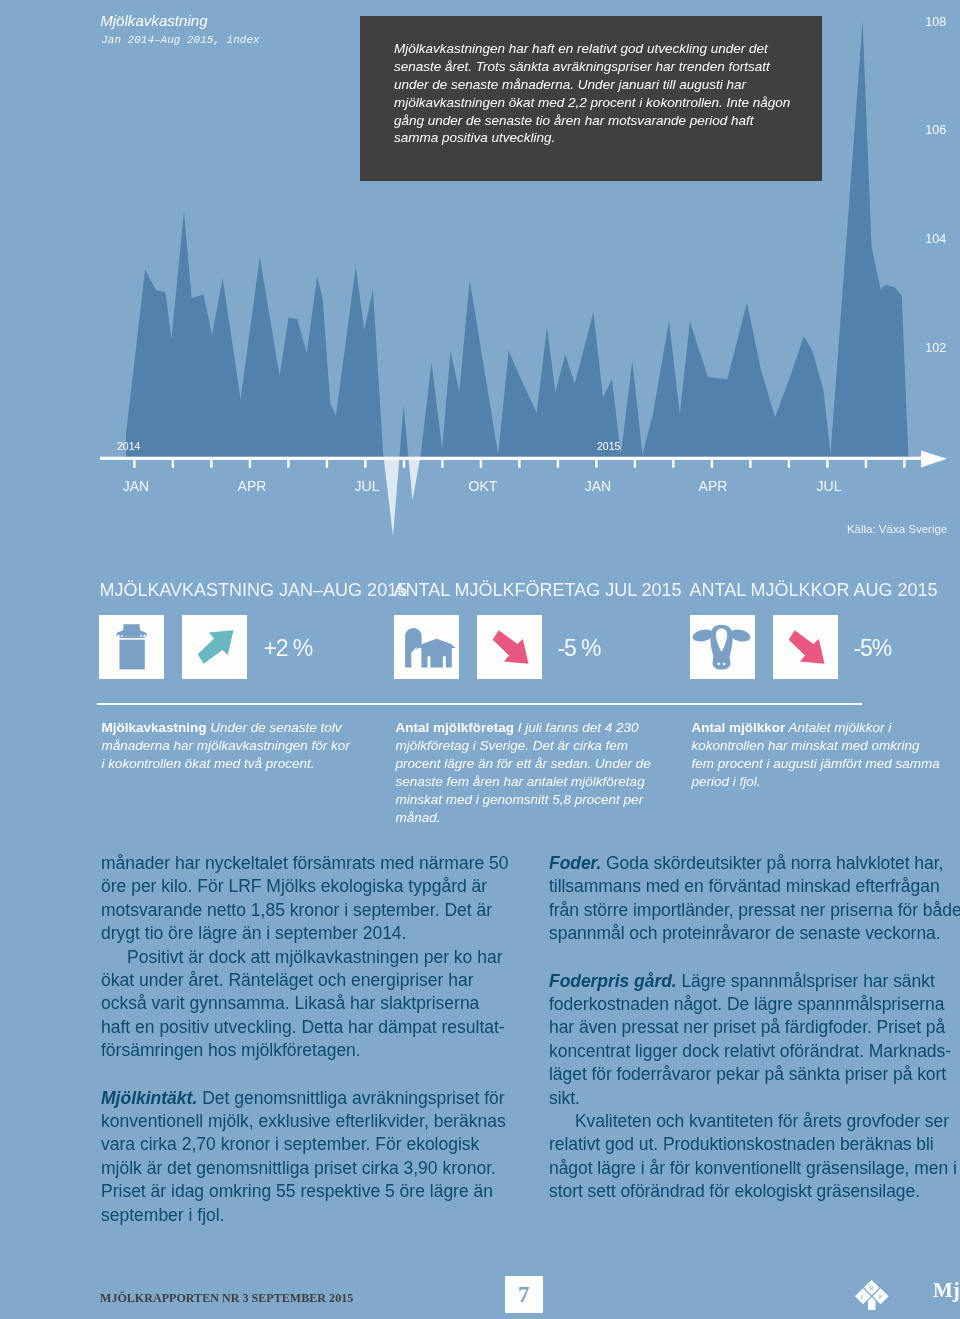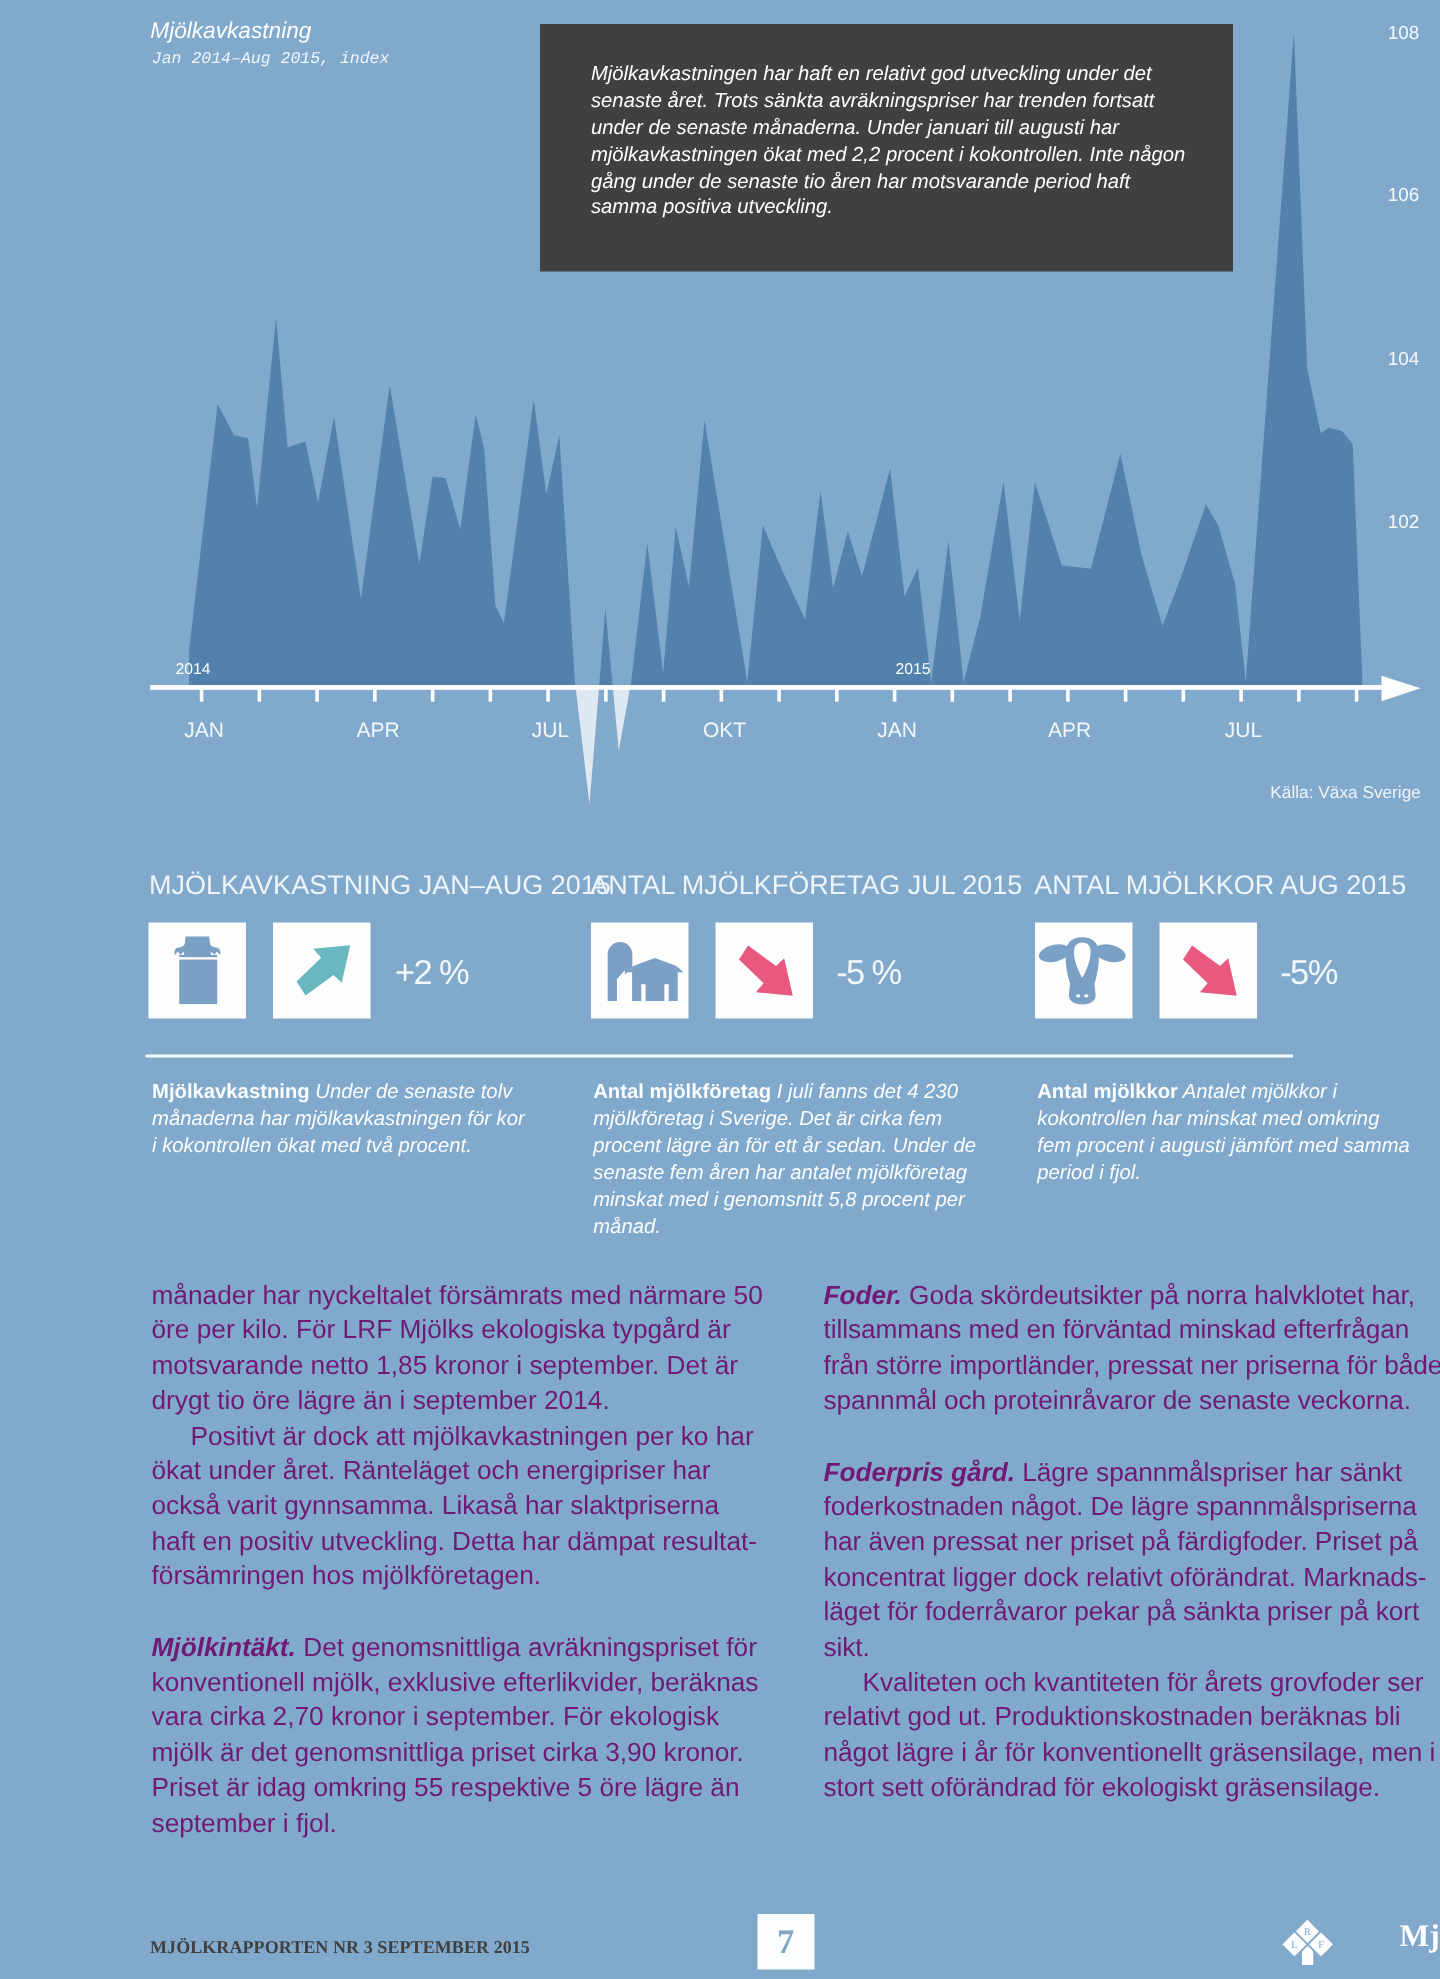--- a/index.html
+++ b/index.html
@@ -26,21 +26,21 @@
  .kpi-head{position:absolute;left:0;top:0;font-size:18px;color:#eef5fa;white-space:nowrap;}
  .tile{position:absolute;top:35.6px;width:65px;height:64px;background:#fdfdfd;}
  .tile.a{left:0;}
  .tile.b{left:83px;}
  .kpi-val{position:absolute;left:164px;top:57.3px;font-size:23px;letter-spacing:-1.1px;color:#f3f8fc;white-space:nowrap;line-height:23px;}
  
  #divider{position:absolute;left:97px;top:703px;width:765px;height:1.6px;background:#fbfcfe;}
  .lead{position:absolute;top:719px;font-size:13.5px;font-style:italic;line-height:18.1px;color:#fcfdfe;}
  .lead b{font-weight:bold;font-style:normal;}
  
- .col{position:absolute;top:852px;width:409px;font-size:17.5px;line-height:23.4px;color:#701a75;}
+ .col{position:absolute;top:852px;width:409px;font-size:17.5px;line-height:23.4px;color:#0c4a6e;}
  #col-left{left:101px;}
  #col-right{left:549px;width:417px;letter-spacing:-0.05px;}
  .col p{margin:0;hyphens:auto;}
  .col p.indent{text-indent:26px;}
  .col p.head{margin-top:24px;}
  .col p b{font-weight:bold;font-style:italic;}
  
  #footer-left{position:absolute;left:100px;top:1291px;font-size:12px;font-weight:bold;
     font-family:"Liberation Serif",serif;letter-spacing:.05px;color:#404040;}
  #pagebox{position:absolute;left:504.5px;top:1275.8px;width:38.6px;height:36.9px;background:#fcfdfe;}

